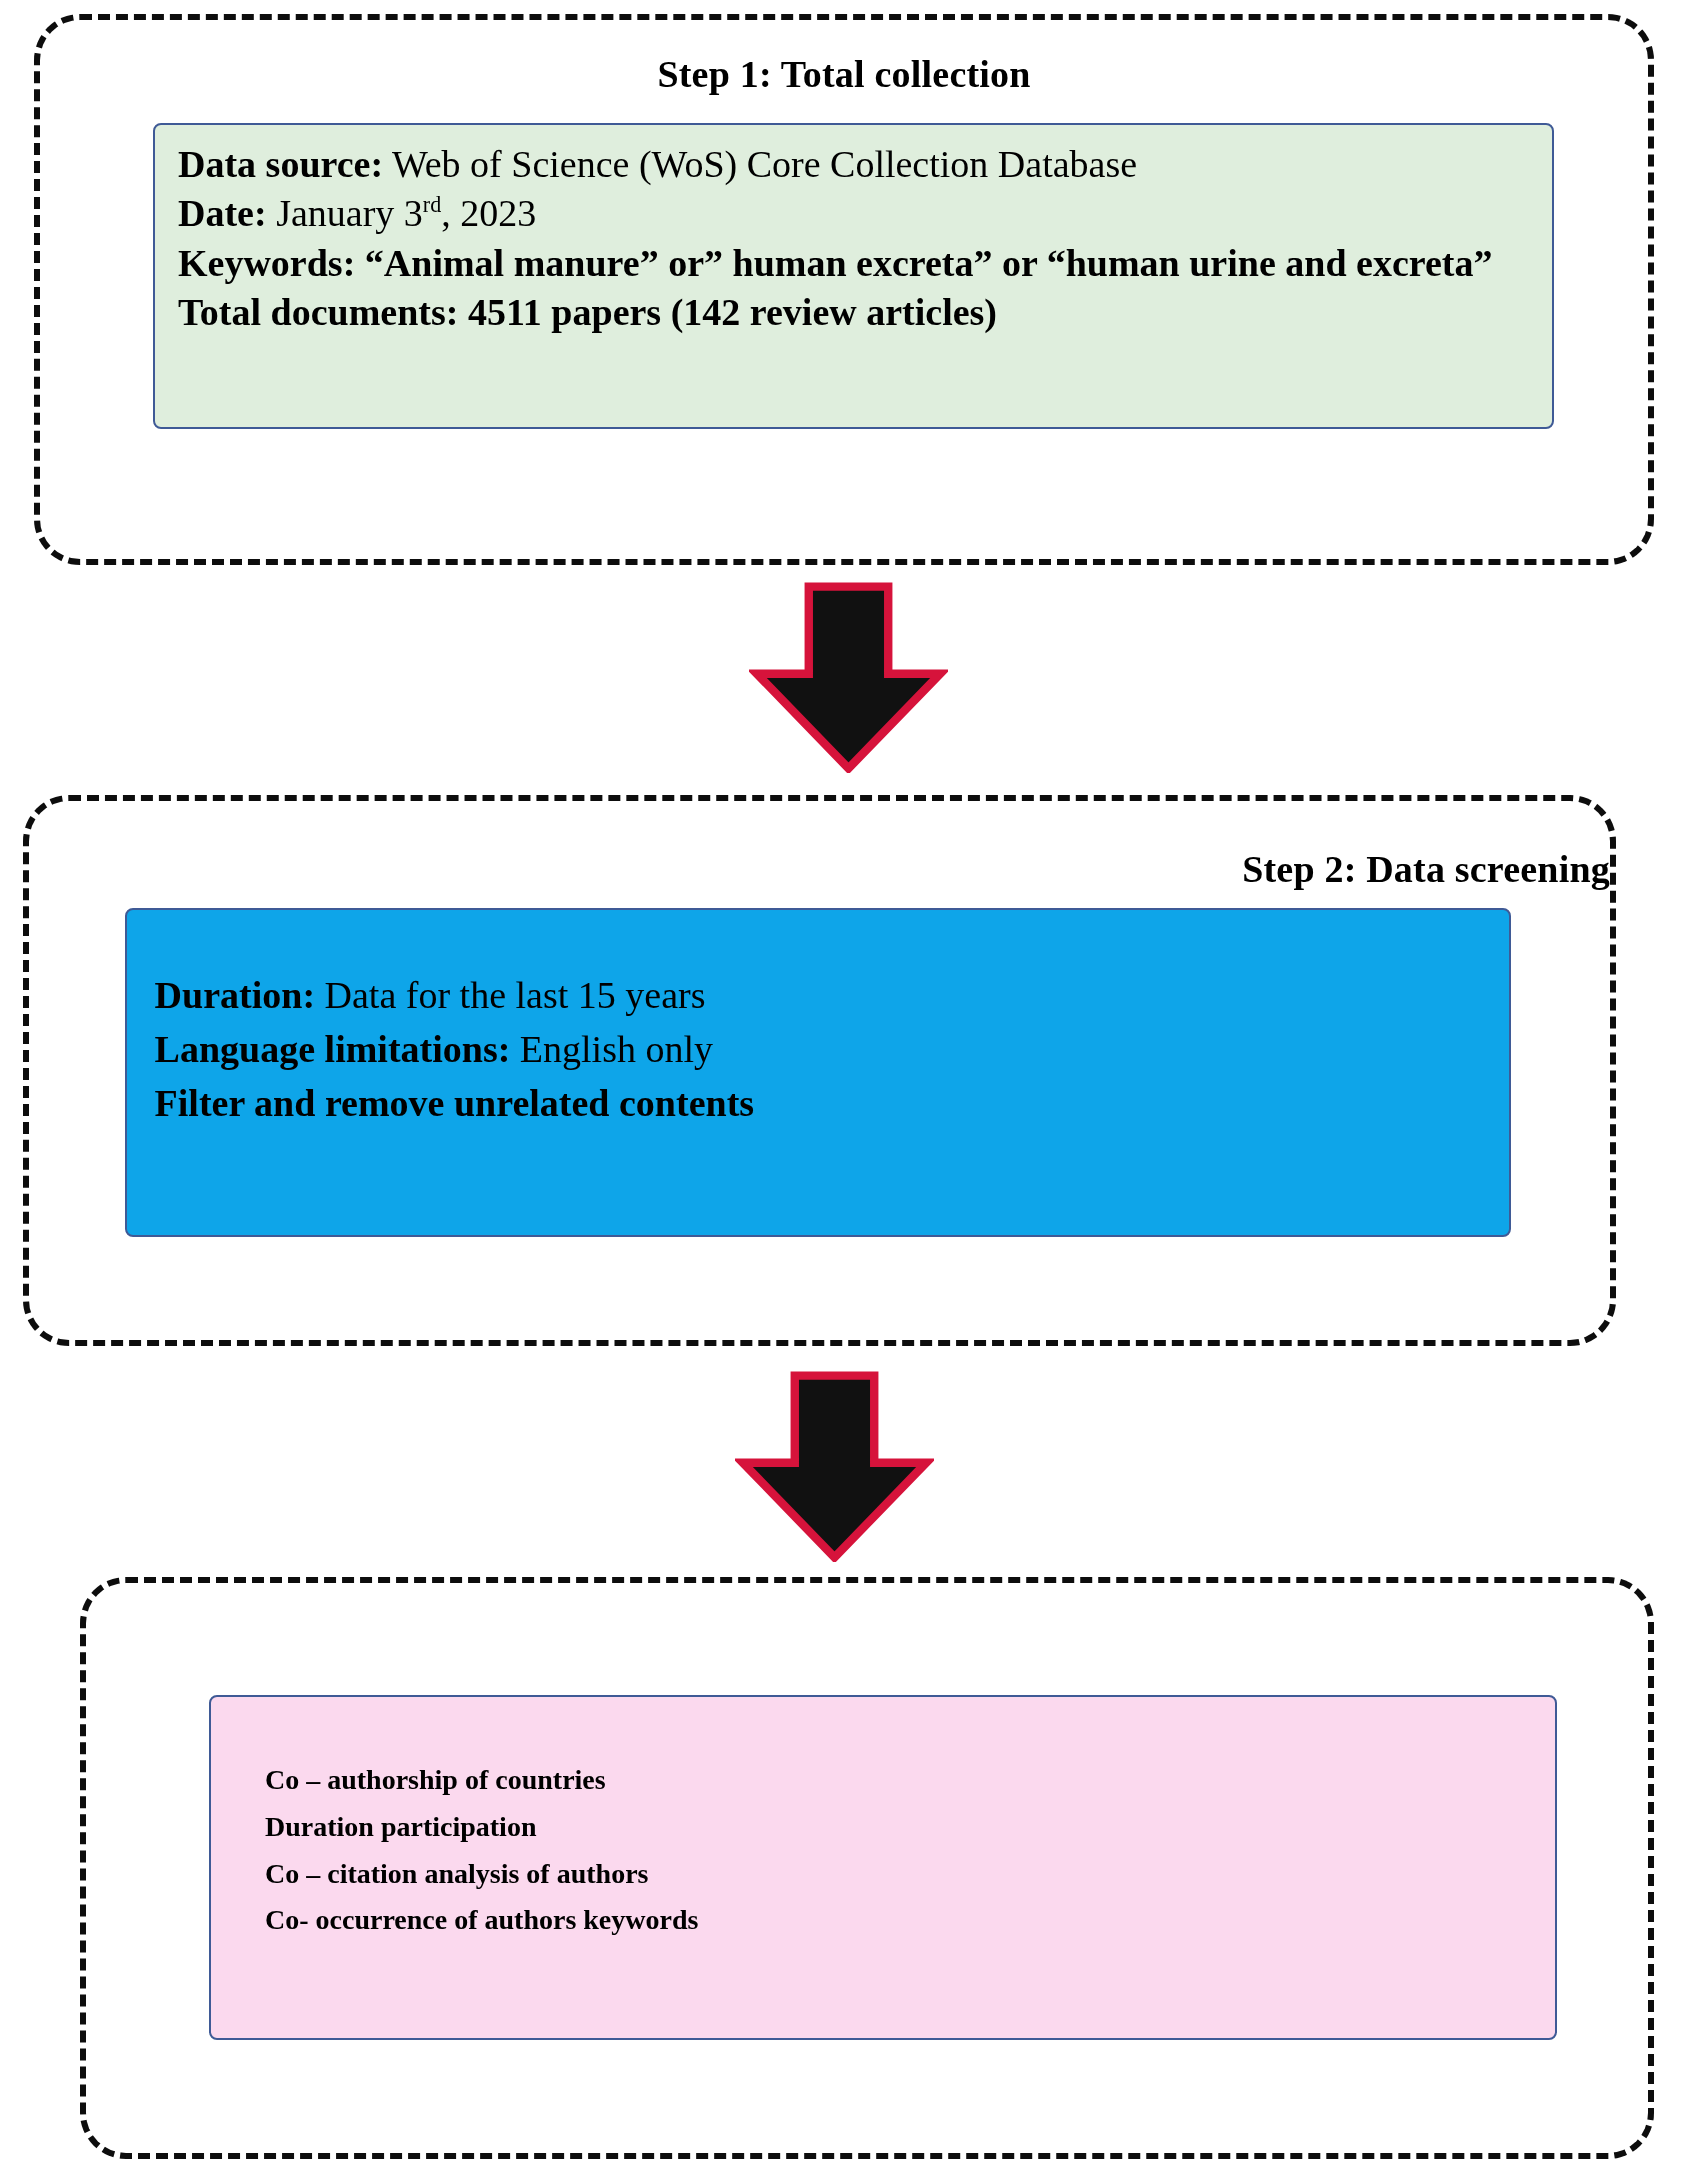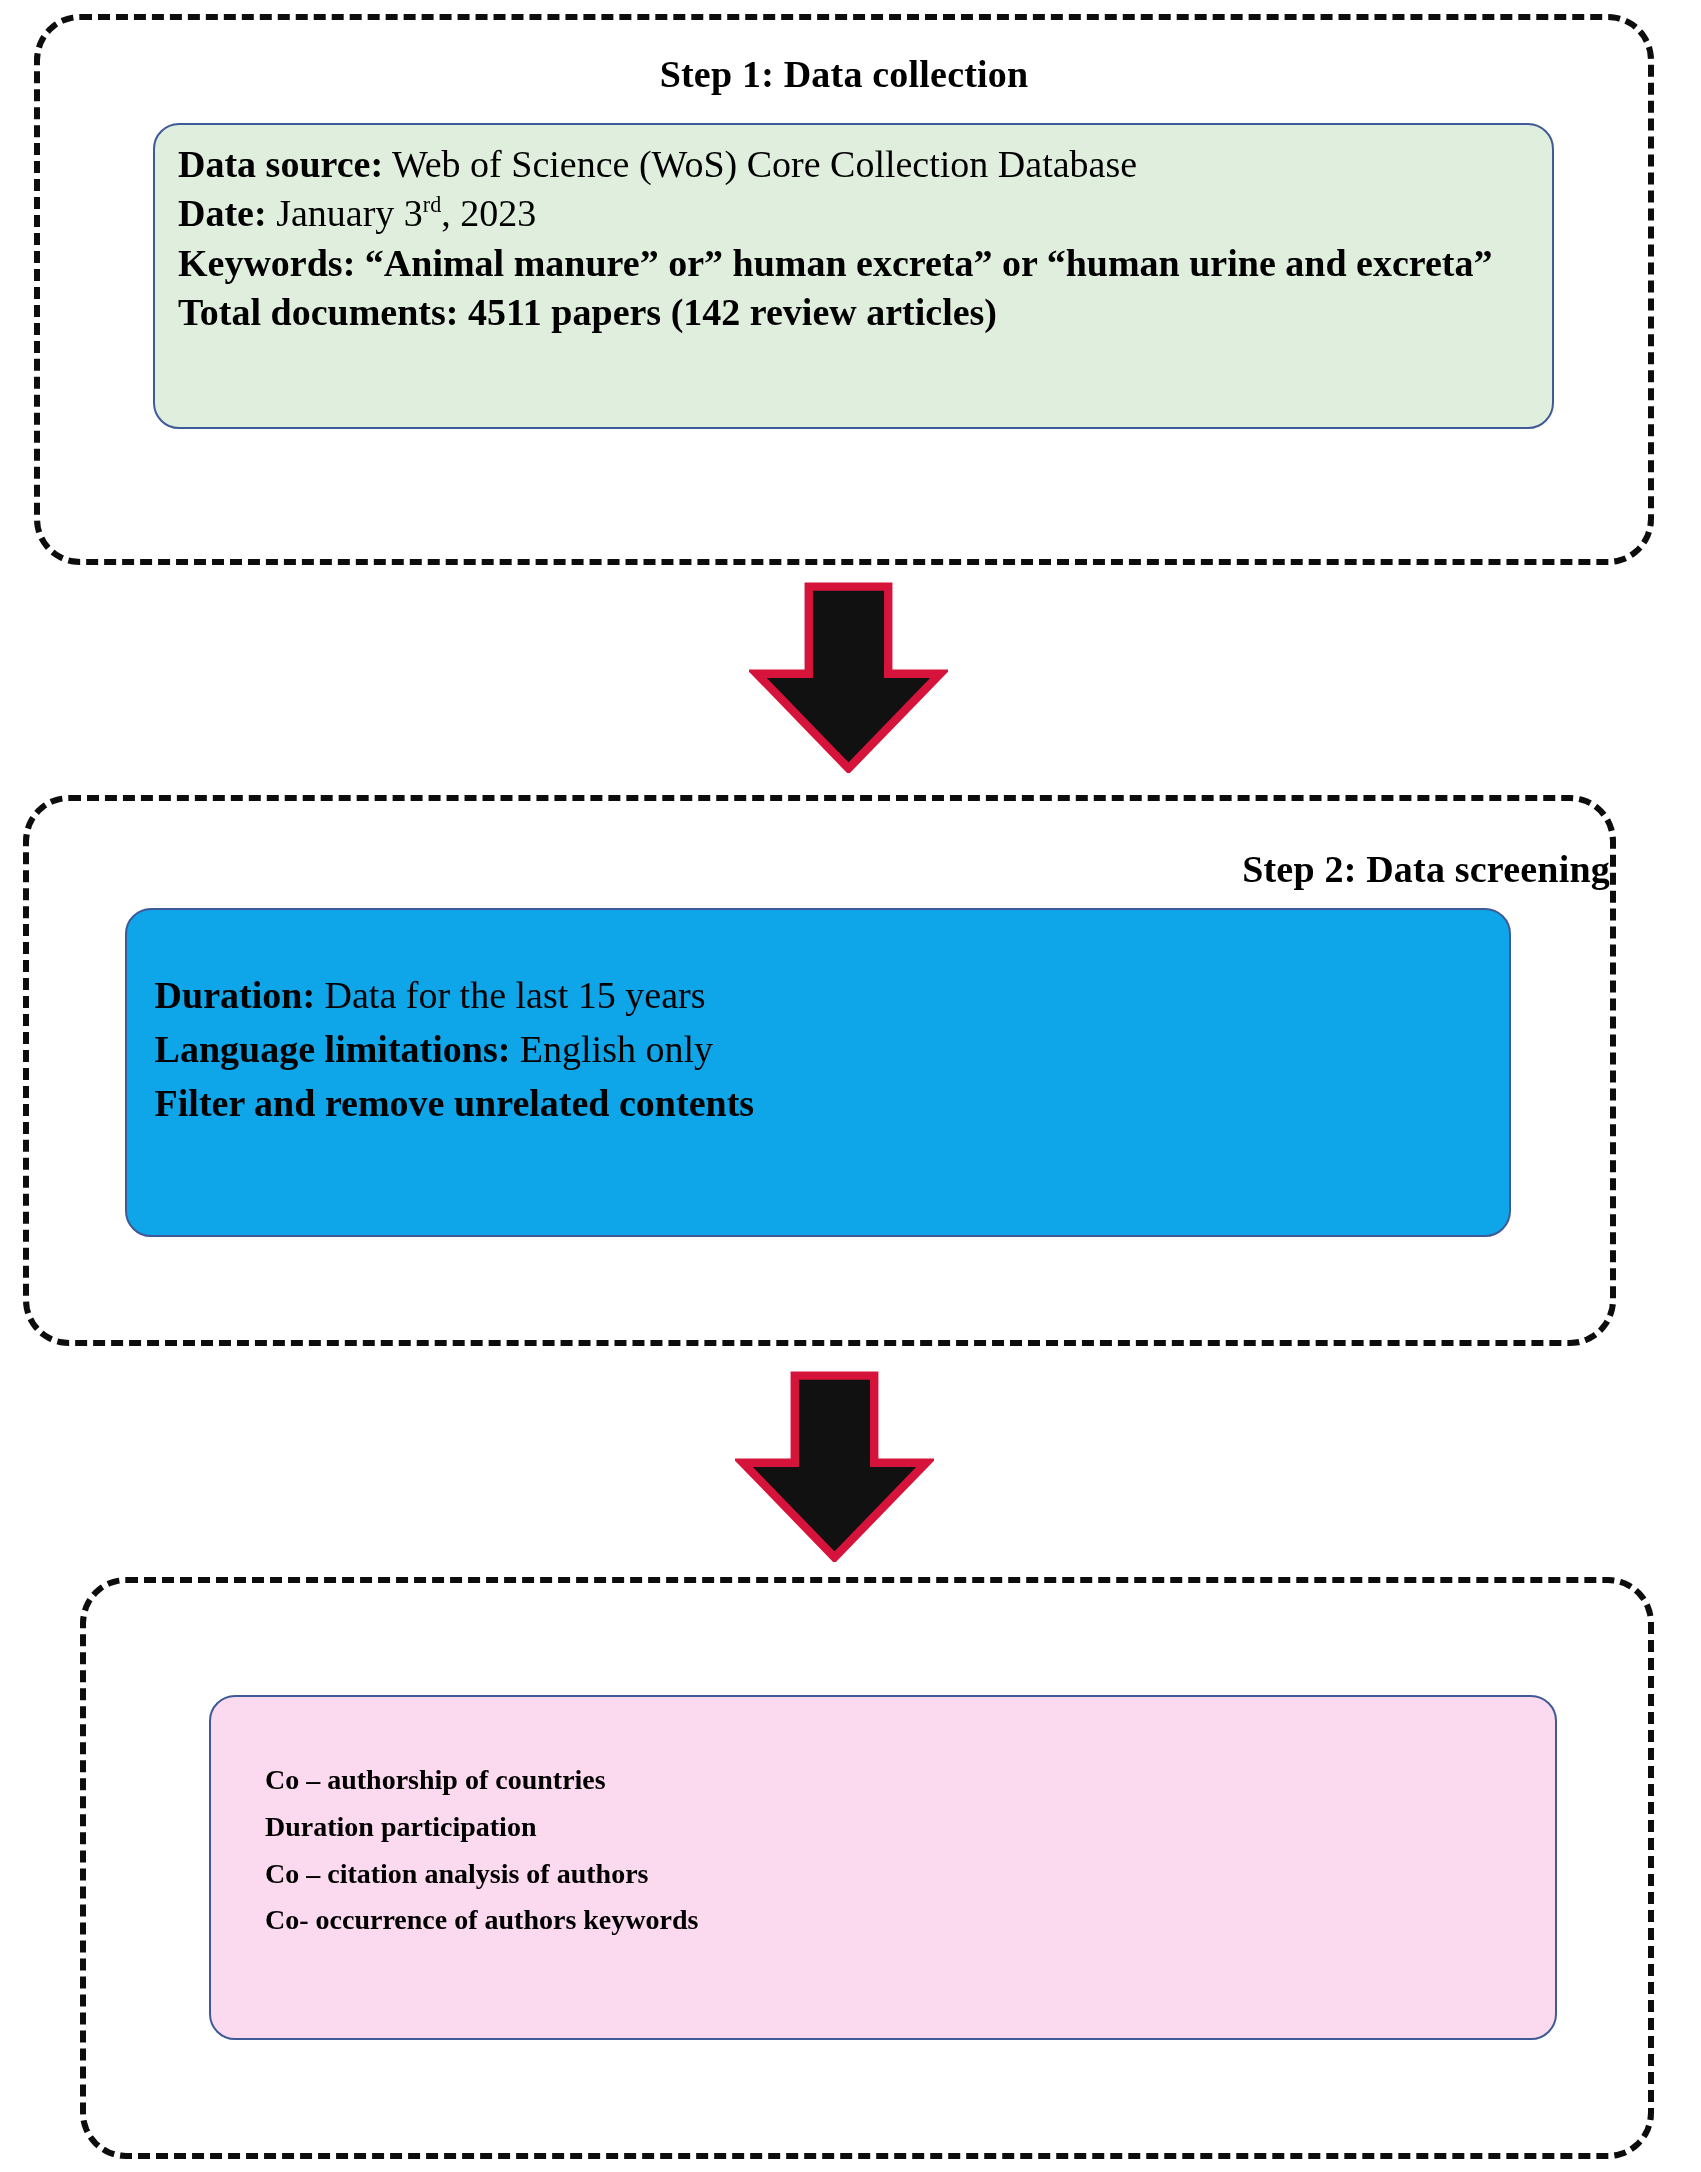--- a/index.html
+++ b/index.html
@@ -60,21 +60,21 @@
   }
   .s1 .step-title { top: 32px; }
   .s2 .step-title { top: 46px; text-align: right; }
   .s3 .step-title { top: 34px; }
 
   
   .inner-box {
     position: absolute;
     box-sizing: border-box;
     border: 2.3px solid #3f5a96;
-    border-radius: 26px;
+    border-radius: 8px;
   }
   .s1 .inner-box {
     left: 113px;
     top: 103px;
     width: 1401px;
     height: 306px;
     background: #dfeedd;
     padding: 17px 23px 0 23px;
   }
   .s2 .inner-box {
@@ -118,21 +118,21 @@
   .arrow.a1 { left: 749px; top: 582px; }
   .arrow.a2 { left: 735px; top: 1371px; }
   .arrow svg { display: block; width: 100%; height: 100%; }
 </style>
 </head>
 <body>
 
 <div class="flow">
 
   <div class="step-frame s1">
-    <div class="step-title">Step 1: Data collection</div>
+    <div class="step-title">Step 1: Total collection</div>
     <div class="inner-box">
 
       <p class="line">
         <b>Data source:</b><span class="reg"> Web of Science (WoS) Core Collection Database</span>
       </p>
 
       <p class="line">
         <b>Date:</b><span class="reg"> January 3<sup>rd</sup>, 2023</span>
       </p>
 

